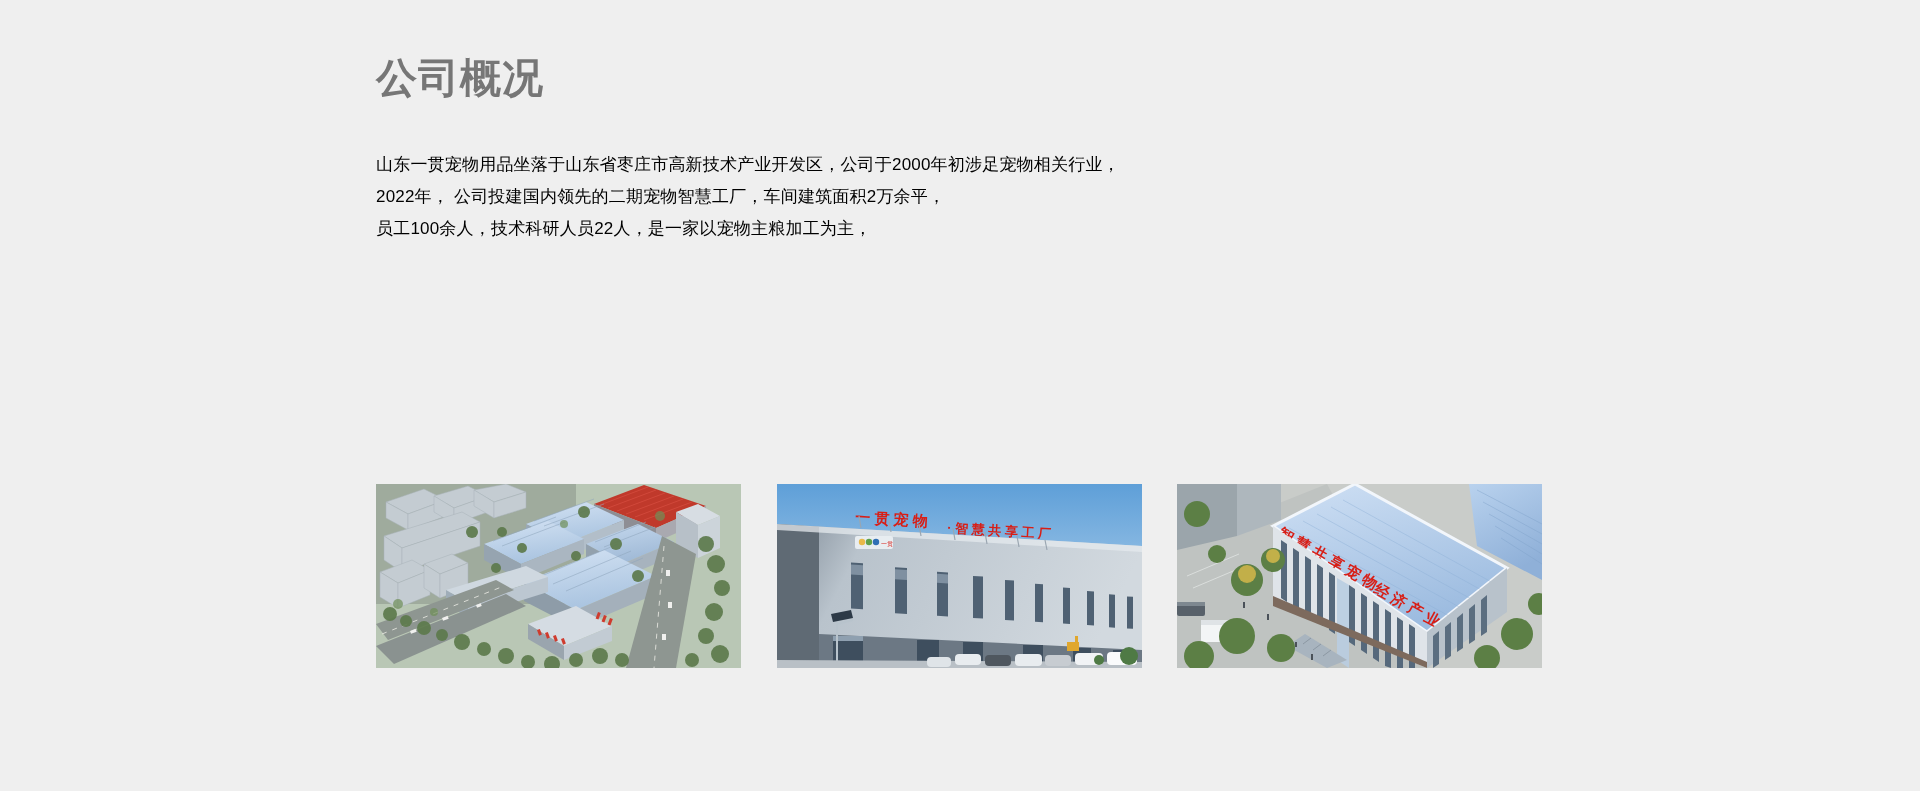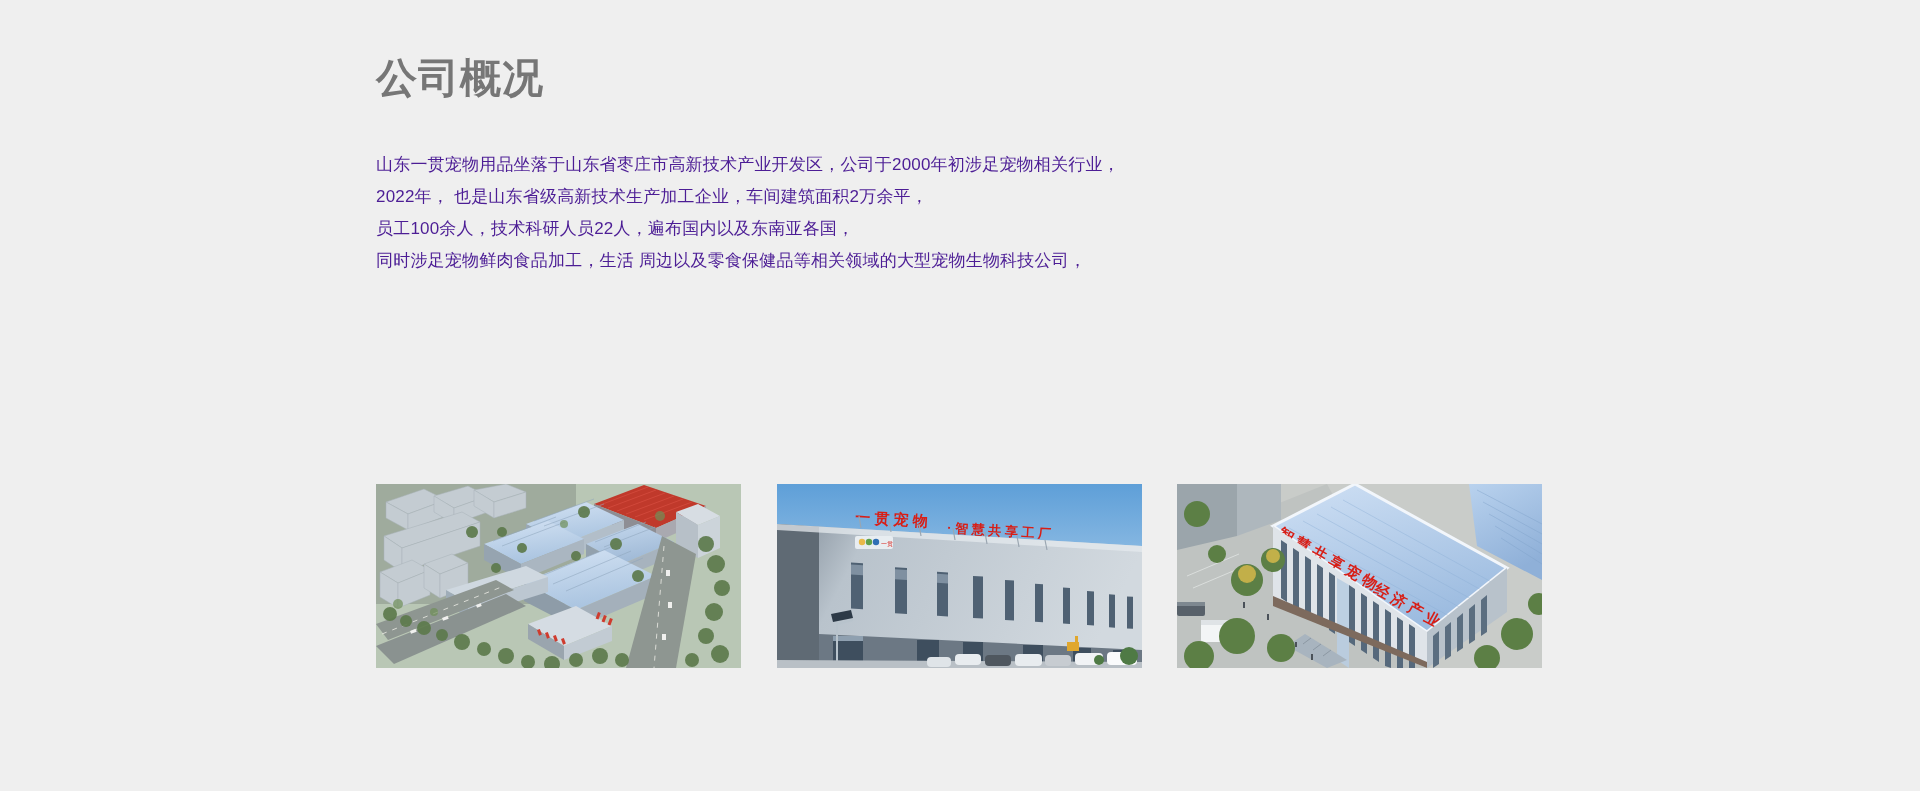--- a/index.html
+++ b/index.html
@@ -26,21 +26,21 @@
     margin-top: 53px;
     font-size: 41px;
     font-weight: bold;
     color: #767676;
     letter-spacing: 1px;
     line-height: 1.25;
     white-space: nowrap;
   }
   .body-copy {
     margin-top: 45px;
-    color: #4c1d95;
+    color: #000000;
     font-size: 17px;
     line-height: 32px;
     letter-spacing: 0.2px;
   }
   .body-copy p { white-space: nowrap; }
   .gallery {
     position: absolute;
     left: 376px;
     top: 484px;
     width: 1166px;
@@ -60,23 +60,22 @@
 <body>
 
 <div class="page">
 
   <div class="content">
 
     <h1 class="section-title">公司概况</h1>
 
     <div class="body-copy">
       <p>山东一贯宠物用品坐落于山东省枣庄市高新技术产业开发区，公司于2000年初涉足宠物相关行业，</p>
-      <p>2022年， 也是山东省级高新技术生产加工企业，车间建筑面积2万余平，</p>
-      <p>员工100余人，技术科研人员22人，遍布国内以及东南亚各国，</p>
-      <p>同时涉足宠物鲜肉食品加工，生活 周边以及零食保健品等相关领域的大型宠物生物科技公司，</p>
+      <p>2022年， 公司投建国内领先的二期宠物智慧工厂，车间建筑面积2万余平，</p>
+      <p>员工100余人，技术科研人员22人，是一家以宠物主粮加工为主，</p>
     </div>
 
   </div>
 
   <div class="gallery">
 
     <div class="photo">
       <svg viewBox="0 0 365 184" xmlns="http://www.w3.org/2000/svg">
         <defs>
           <linearGradient id="roof1" x1="0" y1="0" x2="0.3" y2="1">

